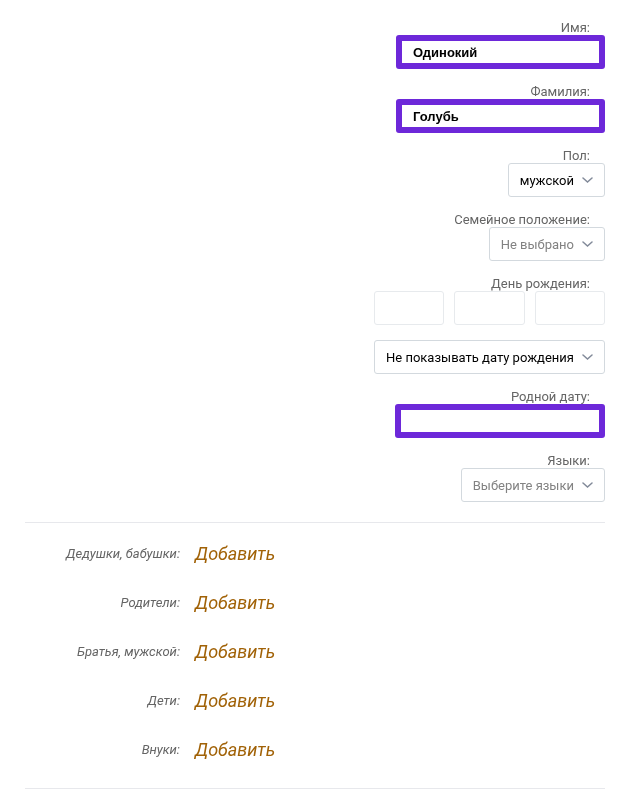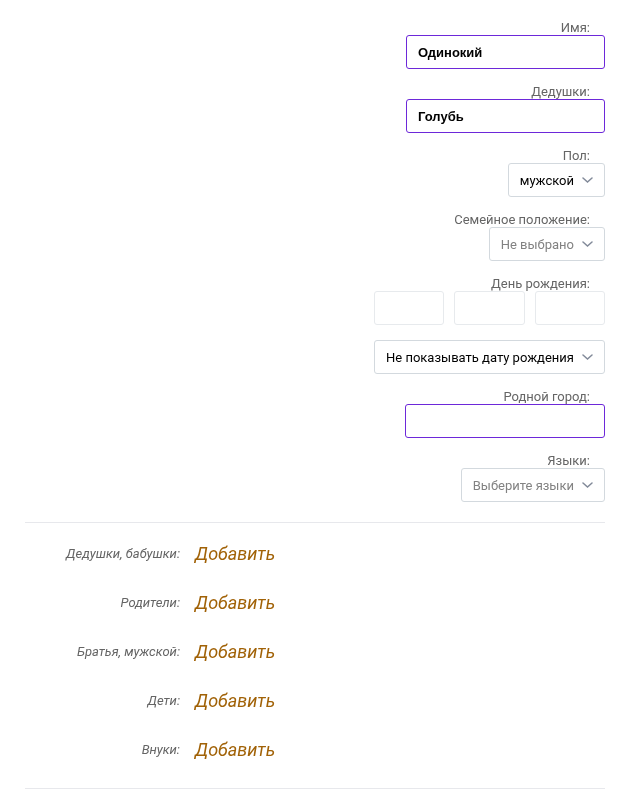--- a/index.html
+++ b/index.html
@@ -31,21 +31,21 @@
       font-size: 13px;
     }
     .form-control {
       flex: 1;
       max-width: 350px;
     }
     .text-input {
       width: 100%;
       height: 34px;
       padding: 7px 11px;
-      border: 1px solid #6d28d9;
+      border: 6px solid #6d28d9;
       border-radius: 3px;
       font-size: 13px;
       font-weight: 600;
       color: #000;
       outline: none;
     }
     .text-input.empty {
       font-weight: 400;
     }
     .select-wrap {
@@ -137,21 +137,21 @@
 <div class="form-section">
 
   <div class="form-row">
     <div class="form-label">Имя:</div>
     <div class="form-control">
       <input type="text" class="text-input" value="Одинокий" style="">
     </div>
   </div>
 
   <div class="form-row">
-    <div class="form-label">Дедушки:</div>
+    <div class="form-label">Фамилия:</div>
     <div class="form-control">
       <input type="text" class="text-input" value="Голубь" style="">
     </div>
   </div>
 
   <div class="form-row">
     <div class="form-label">Пол:</div>
     <div class="form-control">
       <div class="select-wrap">
         <div class="select-input">
@@ -203,21 +203,21 @@
         <span class="chevron">
           <svg width="11" height="6" viewBox="0 0 11 6">
               <path d="M1 1 L5.5 5 L10 1" stroke="#828a99" stroke-width="1.5" fill="none" stroke-linecap="round"></path>
             </svg>
         </span>
       </div>
     </div>
   </div>
 
   <div class="form-row">
-    <div class="form-label">Родной город:</div>
+    <div class="form-label">Родной дату:</div>
     <div class="form-control">
       <input type="text" class="text-input empty" value="" style="">
     </div>
   </div>
 
   <div class="form-row">
     <div class="form-label">Языки:</div>
     <div class="form-control">
       <div class="select-wrap">
         <div class="select-input placeholder">

